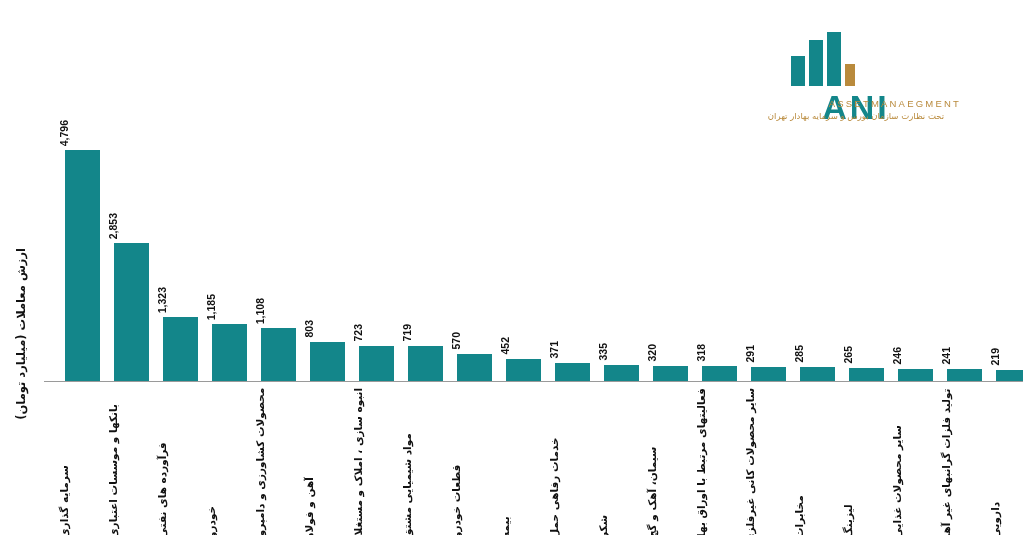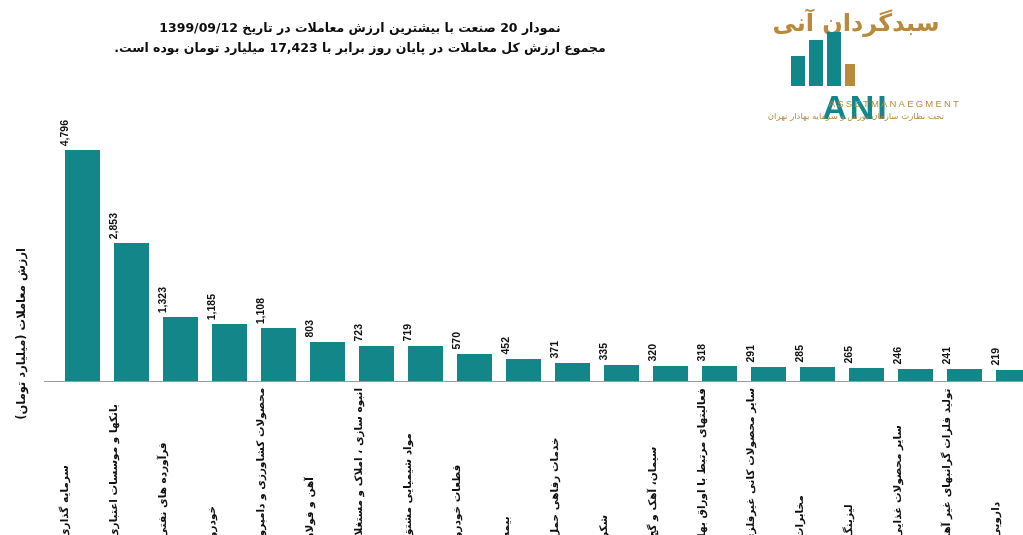--- a/index.html
+++ b/index.html
@@ -192,27 +192,22 @@
     transform: rotate(180deg);
     white-space: nowrap;
     text-align: left;
     height: 150px;
   }
 </style>
 </head>
 <body>
 
 <div class="header">
-  <div class="title-block">
-    <div class="title-line">نمودار  20 صنعت با بیشترین ارزش معاملات در تاریخ 1399/09/12</div>
-    <div class="title-line">مجموع ارزش  کل معاملات در پایان روز برابر با 17,423 میلیارد تومان بوده است.</div>
-  </div>
 
   <div class="logo">
-    <div class="logo-word">سبدگردان آنی</div>
     <div class="logo-bars">
       <span class="lb1"></span>
         <span class="lb2"></span>
         <span class="lb3"></span>
         <span class="lb4"></span>
     </div>
     <div class="logo-ani">ANI</div>
     <div class="logo-sub">ASSETMANAEGMENT</div>
     <div class="logo-sub2">تحت نظارت سازمان بورس و سرمایه بهادار تهران</div>
   </div>

